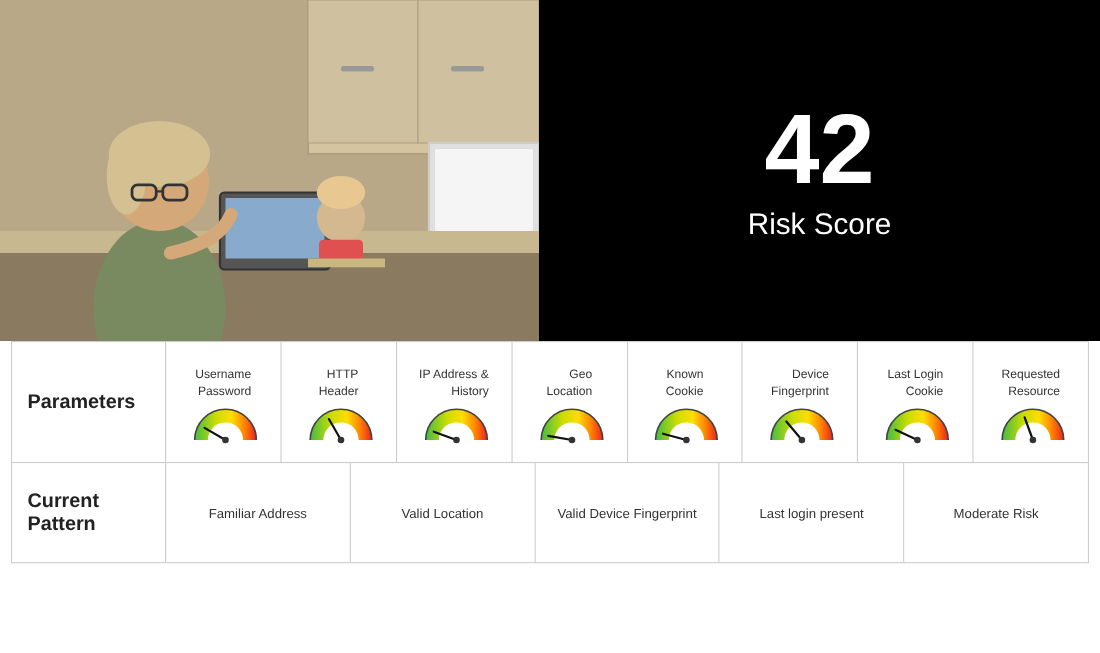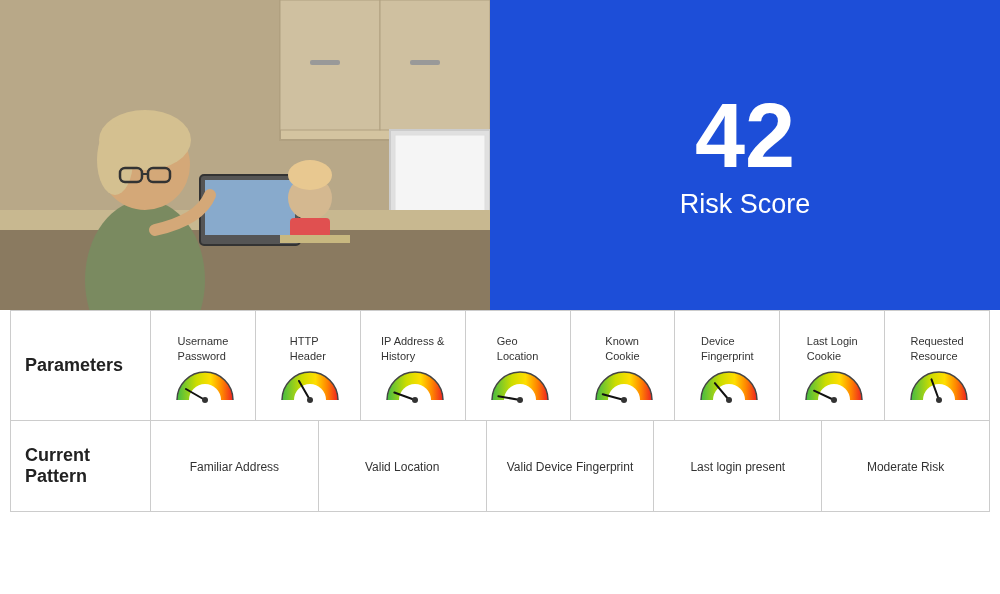--- a/index.html
+++ b/index.html
@@ -19,21 +19,21 @@
     .photo-area {
       width: 490px;
       height: 310px;
       background: #2a3a4a;
       overflow: hidden;
       position: relative;
     }
 
     .yellow-panel {
       flex: 1;
-      background: #1d4ed8;
+      background: #000000;
       display: flex;
       flex-direction: column;
       align-items: center;
       justify-content: center;
     }
 
     .risk-score-number {
       font-size: 90px;
       font-weight: 900;
       color: #fff;
@@ -88,21 +88,21 @@
 
     .param-cell:last-child {
       border-right: none;
     }
 
     .param-label {
       font-size: 11px;
       color: #333;
       line-height: 1.3;
       margin-bottom: 6px;
-      text-align: left;
+      text-align: right;
     }
 
     
     .gauge-container {
       width: 58px;
       height: 32px;
       position: relative;
       margin: 0 auto;
     }
 

